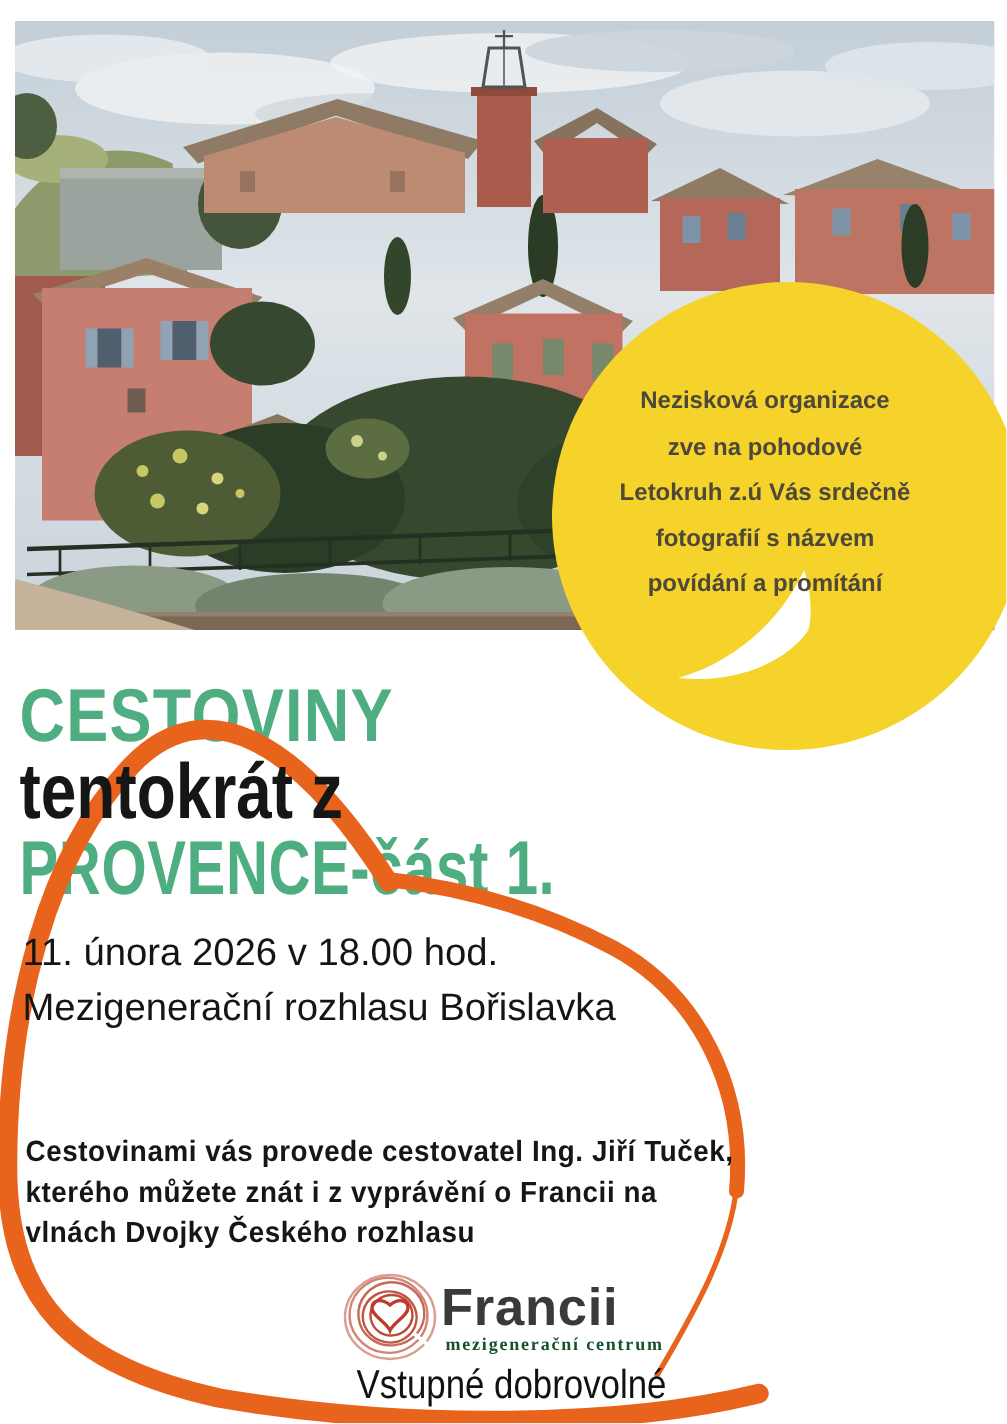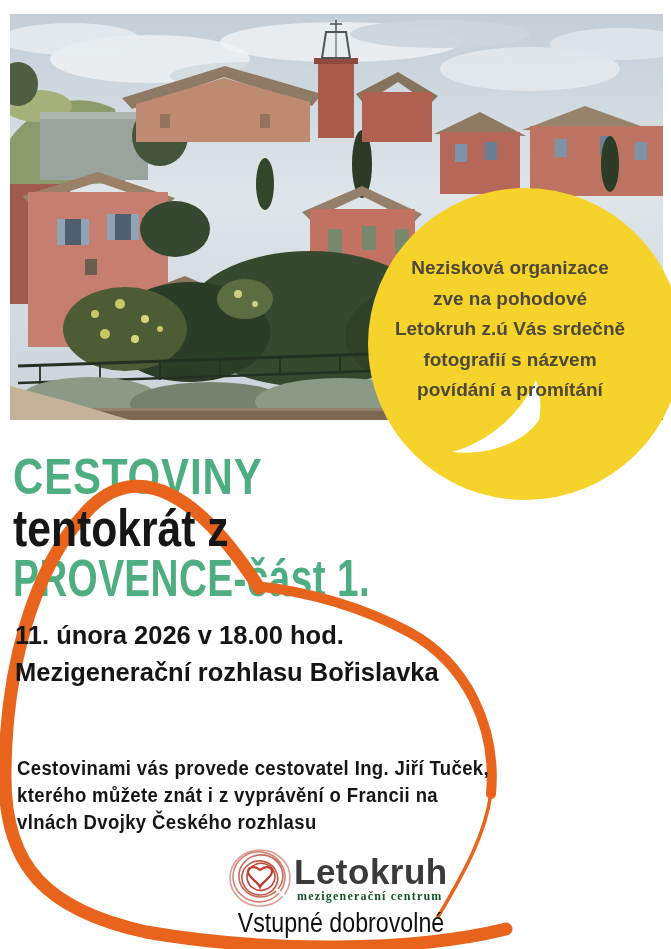--- a/index.html
+++ b/index.html
@@ -6,33 +6,33 @@
   .poster{position:relative;width:671px;height:949px;background:#ffffff;overflow:hidden;
           font-family:"Liberation Sans",sans-serif;}
   .abs{position:absolute;}
   
   .photo{left:10px;top:14px;width:653px;height:406px;z-index:1;}
   
   .bubble{left:368px;top:188px;width:314px;height:312px;border-radius:50%;
           background:#F5D32A;z-index:2;}
   .bubble-notch{left:368px;top:188px;width:314px;height:312px;z-index:2;pointer-events:none;}
   .bubble-text{left:374px;top:253px;width:272px;z-index:3;text-align:center;
-               color:#4D4839;font-size:19px;line-height:30.5px;font-weight:600;}
+               color:#4D4839;font-size:16px;line-height:30.5px;font-weight:600;}
   
   .title1{left:13px;top:452px;font-size:50px;line-height:50px;font-weight:600;color:#4FAE81;
           letter-spacing:1px;transform:scaleX(.84);transform-origin:left top;z-index:3;white-space:nowrap;}
   .title2{left:13px;top:503px;font-size:52px;line-height:50px;font-weight:700;color:#161616;
           transform:scaleX(.82);transform-origin:left top;z-index:6;white-space:nowrap;}
   .title3{left:13px;top:554px;font-size:51px;line-height:50px;font-weight:600;color:#4FAE81;
           letter-spacing:.5px;transform:scaleX(.76);transform-origin:left top;z-index:3;white-space:nowrap;}
   
   .scribble{left:0;top:0;width:671px;height:949px;z-index:4;pointer-events:none;}
   
   .event{left:15px;top:617px;z-index:6;color:#151515;font-size:25.5px;line-height:36.5px;
-         font-weight:700;white-space:nowrap;}
+         font-weight:400;white-space:nowrap;}
   
   .desc{left:17px;top:755px;z-index:6;color:#161616;font-size:19.5px;line-height:27px;
         font-weight:700;letter-spacing:.4px;transform:scaleX(.95);transform-origin:left top;white-space:nowrap;}
   
   .rings{left:226px;top:843px;width:68px;height:68px;z-index:6;}
   .logo-name{left:294px;top:852px;z-index:6;font-size:35px;font-weight:700;color:#3A3A3A;
              letter-spacing:.5px;white-space:nowrap;}
   .logo-sub{left:297px;top:889px;z-index:6;font-family:"Liberation Serif",serif;font-size:12px;
             font-weight:600;letter-spacing:1.2px;color:#14532d;white-space:nowrap;}
   
@@ -213,18 +213,18 @@
     <g fill="none">
       <ellipse cx="0" cy="1" rx="30" ry="28" stroke="#dc9d92" stroke-width="1.6"></ellipse>
       <ellipse cx="-1" cy="0" rx="26" ry="25" stroke="#d08475" stroke-width="1.6" transform="rotate(8)"></ellipse>
       <ellipse cx="1" cy="-1" rx="22" ry="21" stroke="#c66a58" stroke-width="1.6" transform="rotate(-6)"></ellipse>
       <ellipse cx="0" cy="1" rx="18" ry="17" stroke="#c25545" stroke-width="1.6" transform="rotate(12)"></ellipse>
       <ellipse cx="1" cy="0" rx="14" ry="13.5" stroke="#bb4a3a" stroke-width="1.6" transform="rotate(-10)"></ellipse>
       <path d="M0,10 C-2,5 -12,0 -12,-5 C-12,-10 -6,-12 0,-7 C6,-12 12,-10 12,-5 C12,0 2,5 0,10 Z" stroke="#c0392b" stroke-width="2.2"></path>
       <line x1="16" y1="12" x2="28" y2="22" stroke="#ffffff" stroke-width="2.5"></line>
     </g>
   </svg>
-  <div class="abs logo-name">Letokruh</div>
+  <div class="abs logo-name">Francii</div>
   <div class="abs logo-sub">mezigenerační centrum</div>
 
   <div class="abs footer">Vstupné dobrovolné</div>
 
 </div>
 
 </body></html>

